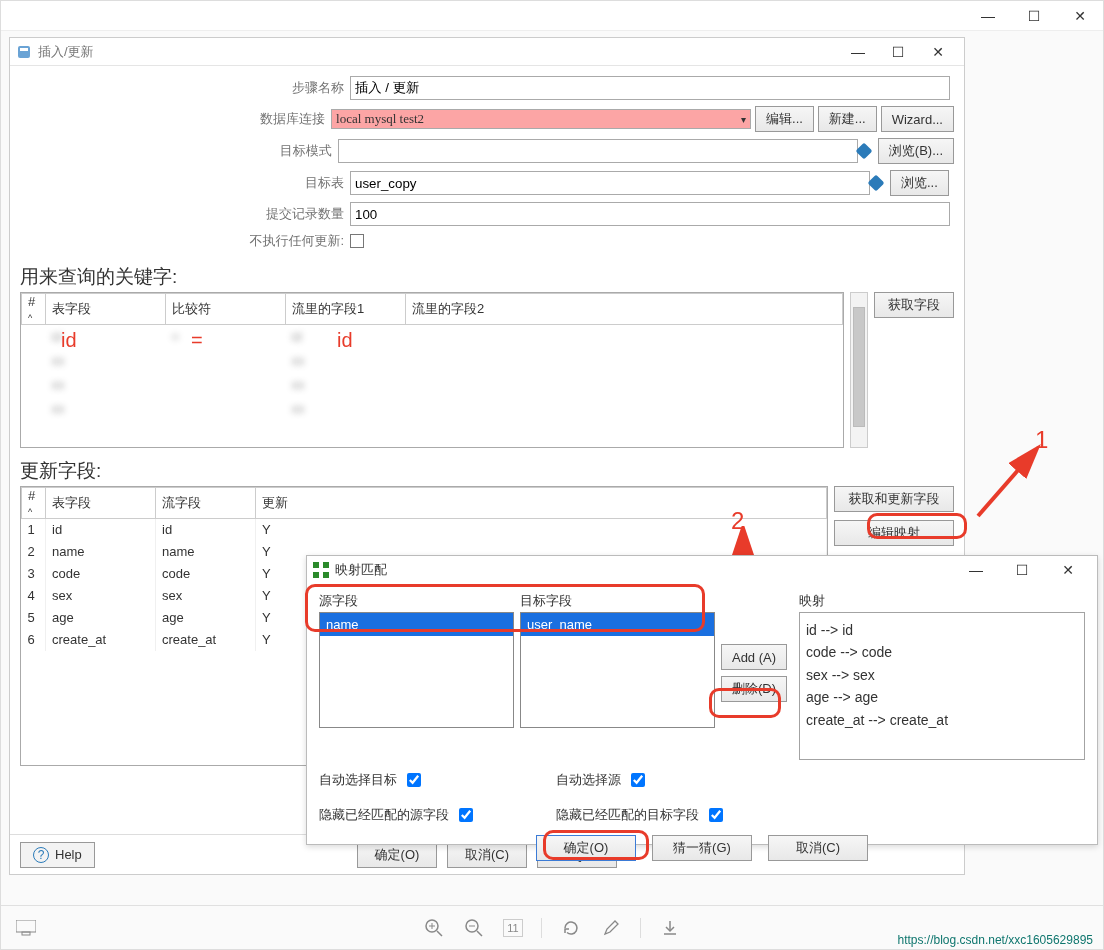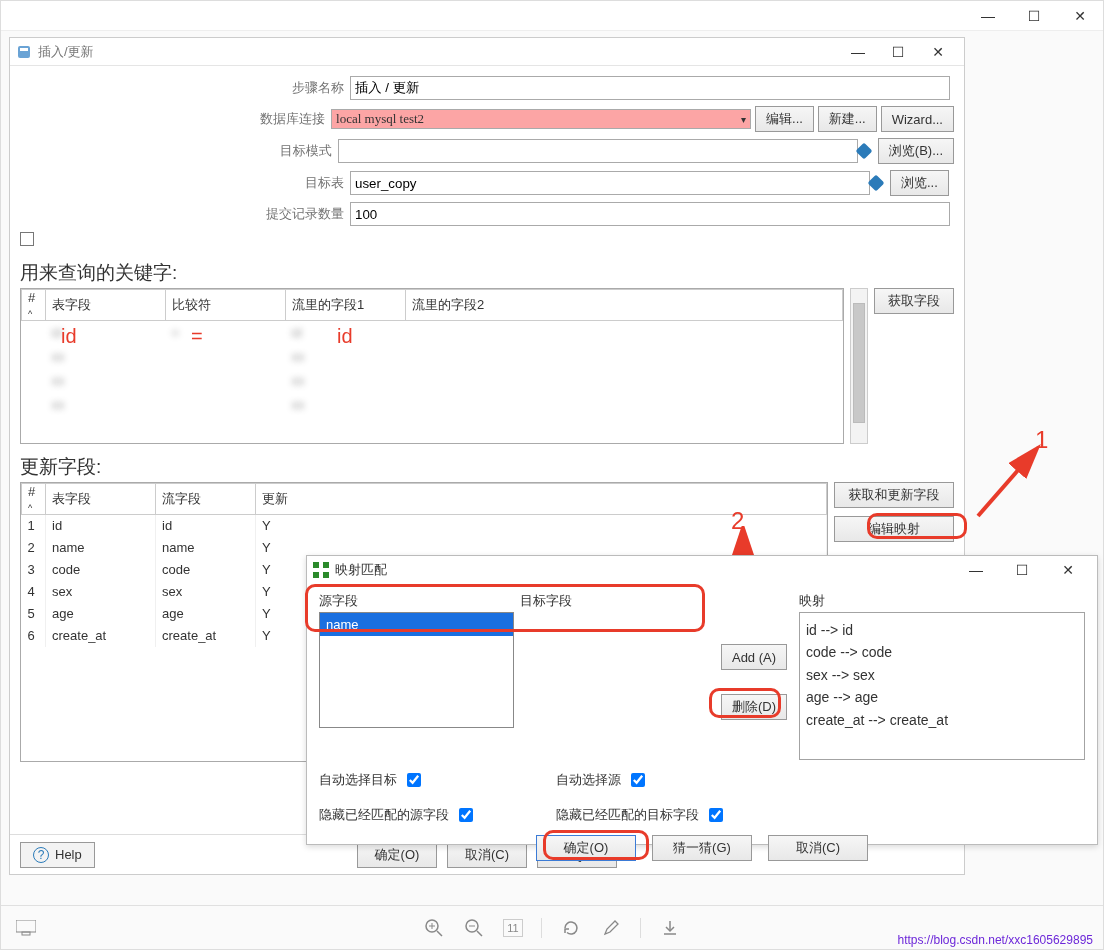--- a/index.html
+++ b/index.html
@@ -58,40 +58,40 @@
   .dialog2 { position: absolute; top: 554px; left: 305px; width: 792px; height: 290px; background: #fff; border: 1px solid #bbb; box-shadow: 0 2px 6px rgba(0,0,0,.15); }
   .d2-titlebar { height: 28px; display: flex; align-items: center; padding: 0 6px; }
   .d2-titlebar .spacer { flex: 1; }
   .d2-body { padding: 8px 12px 6px 12px; position: relative; }
   .cols { display: flex; gap: 6px; align-items: flex-start; }
   .listbox-group { width: 195px; }
   .listbox-label { font-size: 13px; margin-bottom: 2px; }
   .listbox { border: 1px solid #888; height: 116px; background: #fff; overflow: hidden; }
   .listbox .item { padding: 4px 6px; }
   .listbox .sel { background: #1a6fe0; color: #fff; }
-  .midbtns { display: flex; flex-direction: column; gap: 24px; margin-top: 52px; }
+  .midbtns { display: flex; flex-direction: column; gap: 6px; margin-top: 52px; }
   .maplist-wrap { flex: 1; margin-left: 6px; }
   .maplist { border: 1px solid #a3a3a3; height: 148px; padding: 6px; font-size: 14px; line-height: 1.6; }
   .checks { display: flex; gap: 80px; margin-top: 10px; }
   .checks label { display: flex; align-items: center; gap: 6px; }
   .checks input { width: 14px; height: 14px; }
   .d2-bottom { display: flex; gap: 16px; justify-content: center; margin-top: 10px; }
 
   
   .abox { position: absolute; border: 3px solid #e83b2a; border-radius: 10px; pointer-events: none; }
   .anum { position: absolute; color: #e83b2a; font-size: 24px; }
   svg.arrow { position: absolute; pointer-events: none; }
 
   
   .status-bottom { position: absolute; left: 0; right: 0; bottom: 0; height: 44px; background: #fafafa; border-top: 1px solid #e0e0e0; display: flex; align-items: center; justify-content: center; gap: 18px; color: #888; }
   .sb-icon { width: 22px; height: 22px; display: flex; align-items: center; justify-content: center; font-size: 18px; }
   .sb-left { position: absolute; left: 14px; }
   .sep { width: 1px; height: 20px; background: #ddd; }
 
-  .watermark { position: absolute; right: 10px; bottom: 2px; color: #6d28d9; font-size: 12px; }
+  .watermark { position: absolute; right: 10px; bottom: 2px; color: #0f766e; font-size: 12px; }
   .d2-icon { width:16px;height:16px;display:inline-block;position:relative;margin-right:6px; }
   .d2-icon::before, .d2-icon::after { content:""; position:absolute; background:#2a8a2a; }
   .d2-icon::before { left:0;top:0;width:6px;height:6px; box-shadow: 10px 0 0 #2a8a2a, 0 10px 0 #2a8a2a, 10px 10px 0 #2a8a2a; }
 </style>
 </head>
 <body>
 
 <div class="root">
 
   <div class="outer-titlebar">
@@ -150,20 +150,21 @@
           <div class="btn">浏览...</div>
         </div>
       </div>
       <div class="form-row">
         <div class="fl">提交记录数量</div>
         <div class="fc">
             <input class="txtbox" style="width: 600px;" value="100">
           </div>
       </div>
       <div class="form-row">
+        <div class="fl">不执行任何更新:</div>
         <div class="fc">
             <span class="chk"></span>
           </div>
       </div>
     </div>
 
     <div class="section-label">用来查询的关键字:</div>
     <div class="tbl-lookup-wrap">
       <div class="tbl-lookup">
         <table>
@@ -331,20 +332,23 @@
     <div class="d2-body">
       <div class="cols">
         <div class="listbox-group">
           <div class="listbox-label">源字段</div>
           <div class="listbox">
             <div class="item sel">name</div>
           </div>
         </div>
         <div class="listbox-group">
           <div class="listbox-label">目标字段</div>
+          <div class="listbox">
+            <div class="item sel">user_name</div>
+          </div>
         </div>
         <div class="midbtns">
           <div class="btn" style="width:66px">Add (A)</div>
           <div class="btn" style="width:66px">删除(D)</div>
         </div>
         <div class="maplist-wrap">
           <div class="listbox-label">映射</div>
           <div class="maplist" id="maplist">
               <div>id --&gt; id</div>
               <div>code --&gt; code</div>

